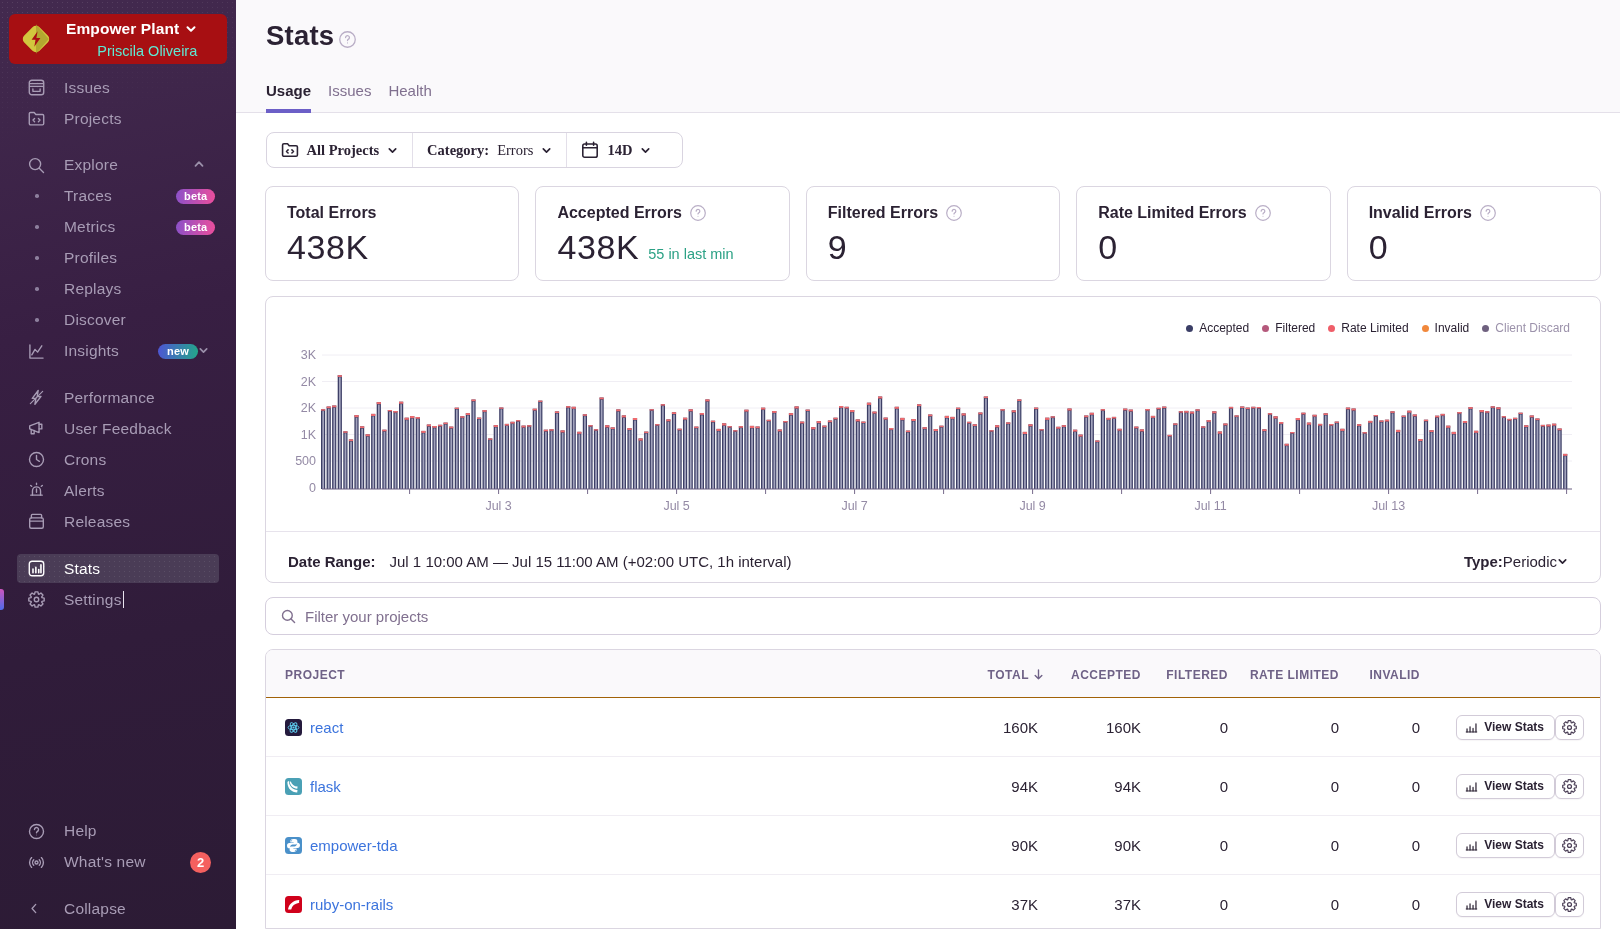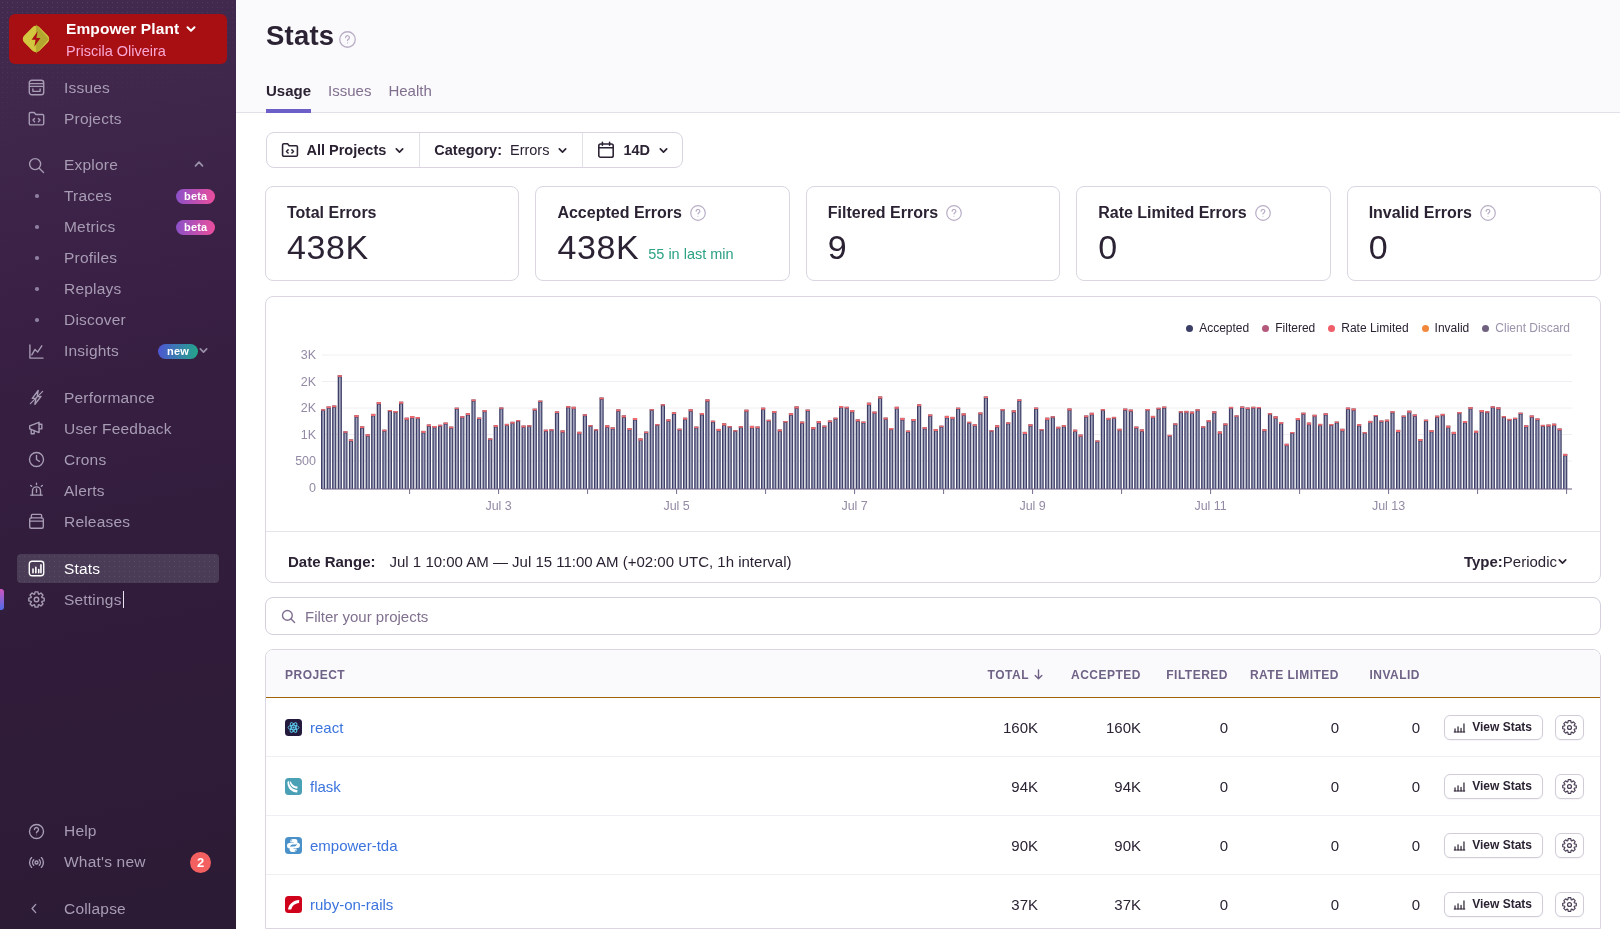--- a/index.html
+++ b/index.html
@@ -6,23 +6,23 @@
 .nico { flex:none; }
 
 
 .sidebar { position:fixed; left:0; top:0; width:236px; height:929px;
   background:linear-gradient(168deg,#432a4f 0%,#381f43 35%,#301c3a 68%,#2c1b35 100%); color:#a89cb5; }
 .sidebar .dots { position:absolute; inset:0 0 auto 0; height:210px;
   background-image:radial-gradient(rgba(255,255,255,0.10) 0.9px, transparent 1px); background-size:5px 5px;
   -webkit-mask-image:linear-gradient(165deg,#000 10%,transparent 55%); pointer-events:none; }
 .org { position:absolute; left:9px; top:14px; width:218px; height:50px; background:#a70f12; border-radius:6px;
   display:flex; align-items:center; padding-left:13px; }
-.org .txt { margin-left:16px; }
+.org .txt { margin-left:16px;text-align:right; }
 .org .nm { color:#fff; font-size:15.5px; font-weight:bold; letter-spacing:.1px; display:flex; align-items:center; gap:6px; }
-.org .sub { color:#f9a8d4; font-size:14.5px; margin-top:5px; }
+.org .sub { color:#5eead4; font-size:14.5px; margin-top:5px; }
 .nav { position:absolute; top:72px; left:0; width:236px; list-style:none; }
 .nav li { height:31px; display:flex; align-items:center; padding-left:28px; font-size:15.5px; position:relative; }
 .nav li .lbl { margin-left:19px; letter-spacing:.2px; }
 .nav li.sub .lbl { margin-left:19px; }
 .nav li .dot { width:3.5px; height:3.5px; border-radius:50%; background:#8d7f9d; margin-left:7px; flex:none; }
 .nav li .dot ~ .lbl { margin-left:25.5px; }
 .gap { margin-top:15.5px; }
 .pill { position:absolute; font-size:11px; font-weight:bold; color:#fff; border-radius:8px; padding:1px 8px 2px; letter-spacing:.2px; }
 .pill.beta { left:176px; background:linear-gradient(95deg,#8b51c9,#ec4e9c); }
 .pill.new { left:158px; background:linear-gradient(95deg,#4e55d4,#23a689); padding:1px 9px 2px; }
@@ -39,21 +39,21 @@
 
 .main { position:absolute; left:236px; top:0; width:1384px; height:929px; background:#fff; }
 .tophdr { position:absolute; left:0; top:0; width:1384px; height:113px; background:#faf9fb; border-bottom:1px solid #e4e0e9; }
 .h1 { position:absolute; left:30px; top:20px; font-size:27.5px; font-weight:bold; color:#2b2233; letter-spacing:.2px; }
 .h1q { position:absolute; left:103px; top:31px; }
 .tabs { position:absolute; left:30px; top:82px; display:flex; gap:17px; font-size:15px; }
 .tab { color:#80708f; padding-bottom:10px; }
 .tab.on { color:#2b2233; font-weight:bold; border-bottom:4px solid #6c5fc7; }
 
 .filterbar { position:absolute; left:29.5px; top:132px; width:417px; height:36px; border:1px solid #d9d4e0; border-radius:8px;
-  background:#fff; display:flex; align-items:center; font-size:14.5px; color:#2b2233; white-space:nowrap; }
+  background:#fff; display:flex; align-items:center; font-size:14.5px; color:#2b2233; white-space:nowrap;font-family:Liberation Serif, serif; }
 .filterbar .sep { width:1px; height:34px; background:#e3dfe9; flex:none; }
 .filterbar b { font-weight:bold; }
 .fseg { display:flex; align-items:center; gap:8px; padding:0 14px; }
 
 .cards { position:absolute; left:29px; top:186px; width:1336px; display:flex; gap:16px; }
 .card { flex:1; height:95px; border:1px solid #dbd6e1; border-radius:8px; background:#fff; padding:17px 20px 0 21px; }
 .card .ct { font-size:16px; font-weight:bold; color:#2b2233; display:flex; align-items:center; gap:8px; }
 .card .cv { font-size:34px; color:#2b2233; margin-top:6px; letter-spacing:.6px; display:flex; align-items:baseline; gap:9px; }
 .card .cv .trend { font-size:14.5px; color:#2ba185; letter-spacing:0; }
 
@@ -76,21 +76,21 @@
 .tbl { position:absolute; left:29px; top:649px; width:1336px; height:280px; border:1px solid #dbd6e1; border-radius:8px 8px 0 0; background:#fff; overflow:hidden; }
 .thead { height:48px; padding-top:2px; background:#faf9fb; border-bottom:1px solid #a16207; display:flex; align-items:center;
   font-size:12px; font-weight:bold; color:#6f6287; letter-spacing:.5px; }
 .trow { height:59px; display:flex; align-items:center; border-bottom:1px solid #f0edf3; font-size:15px; color:#2b2233; }
 .c-proj { width:712px; padding-left:19px; display:flex; align-items:center; gap:8px; }
 .c-num { text-align:right; }
 .c-total { width:60px; } .c-acc { width:103px; } .c-fil { width:87px; } .c-rate { width:111px; } .c-inv { width:81px; }
 .thead .c-proj { width:698px; }
 .thead .c-total { display:flex; justify-content:flex-end; align-items:center; gap:3px; width:81px; }
 .thead .c-acc { width:96px; }
-.c-act { flex:1; display:flex; align-items:center; justify-content:flex-end; padding-right:16px; gap:12px; }
+.c-act { flex:1; display:flex; align-items:center; justify-content:flex-end; padding-right:16px; gap:0; }
 .plink { color:#3c74dd; }
 .vsbtn { height:25px; border:1px solid #d2cbd8; border-radius:6px; background:#fff; display:flex; align-items:center; gap:6px;
   padding:0 10px 0 8px; font-size:12px; font-weight:bold; color:#2b2233; box-shadow:0 1px 1px rgba(43,34,51,0.04); }
 .gearbtn { width:29px; height:25px; border:1px solid #d2cbd8; border-radius:6px; background:#fff; display:flex; align-items:center; justify-content:center; box-shadow:0 1px 1px rgba(43,34,51,0.04); }
 </style></head>
 <body>
 <div class="main">
   <div class="tophdr">
     <div class="h1">Stats</div>
       <div class="h1q"><svg width="17" height="17" viewBox="0 0 16 16" fill="none" stroke="#b9aec6" stroke-width="1.2" stroke-linecap="round">

